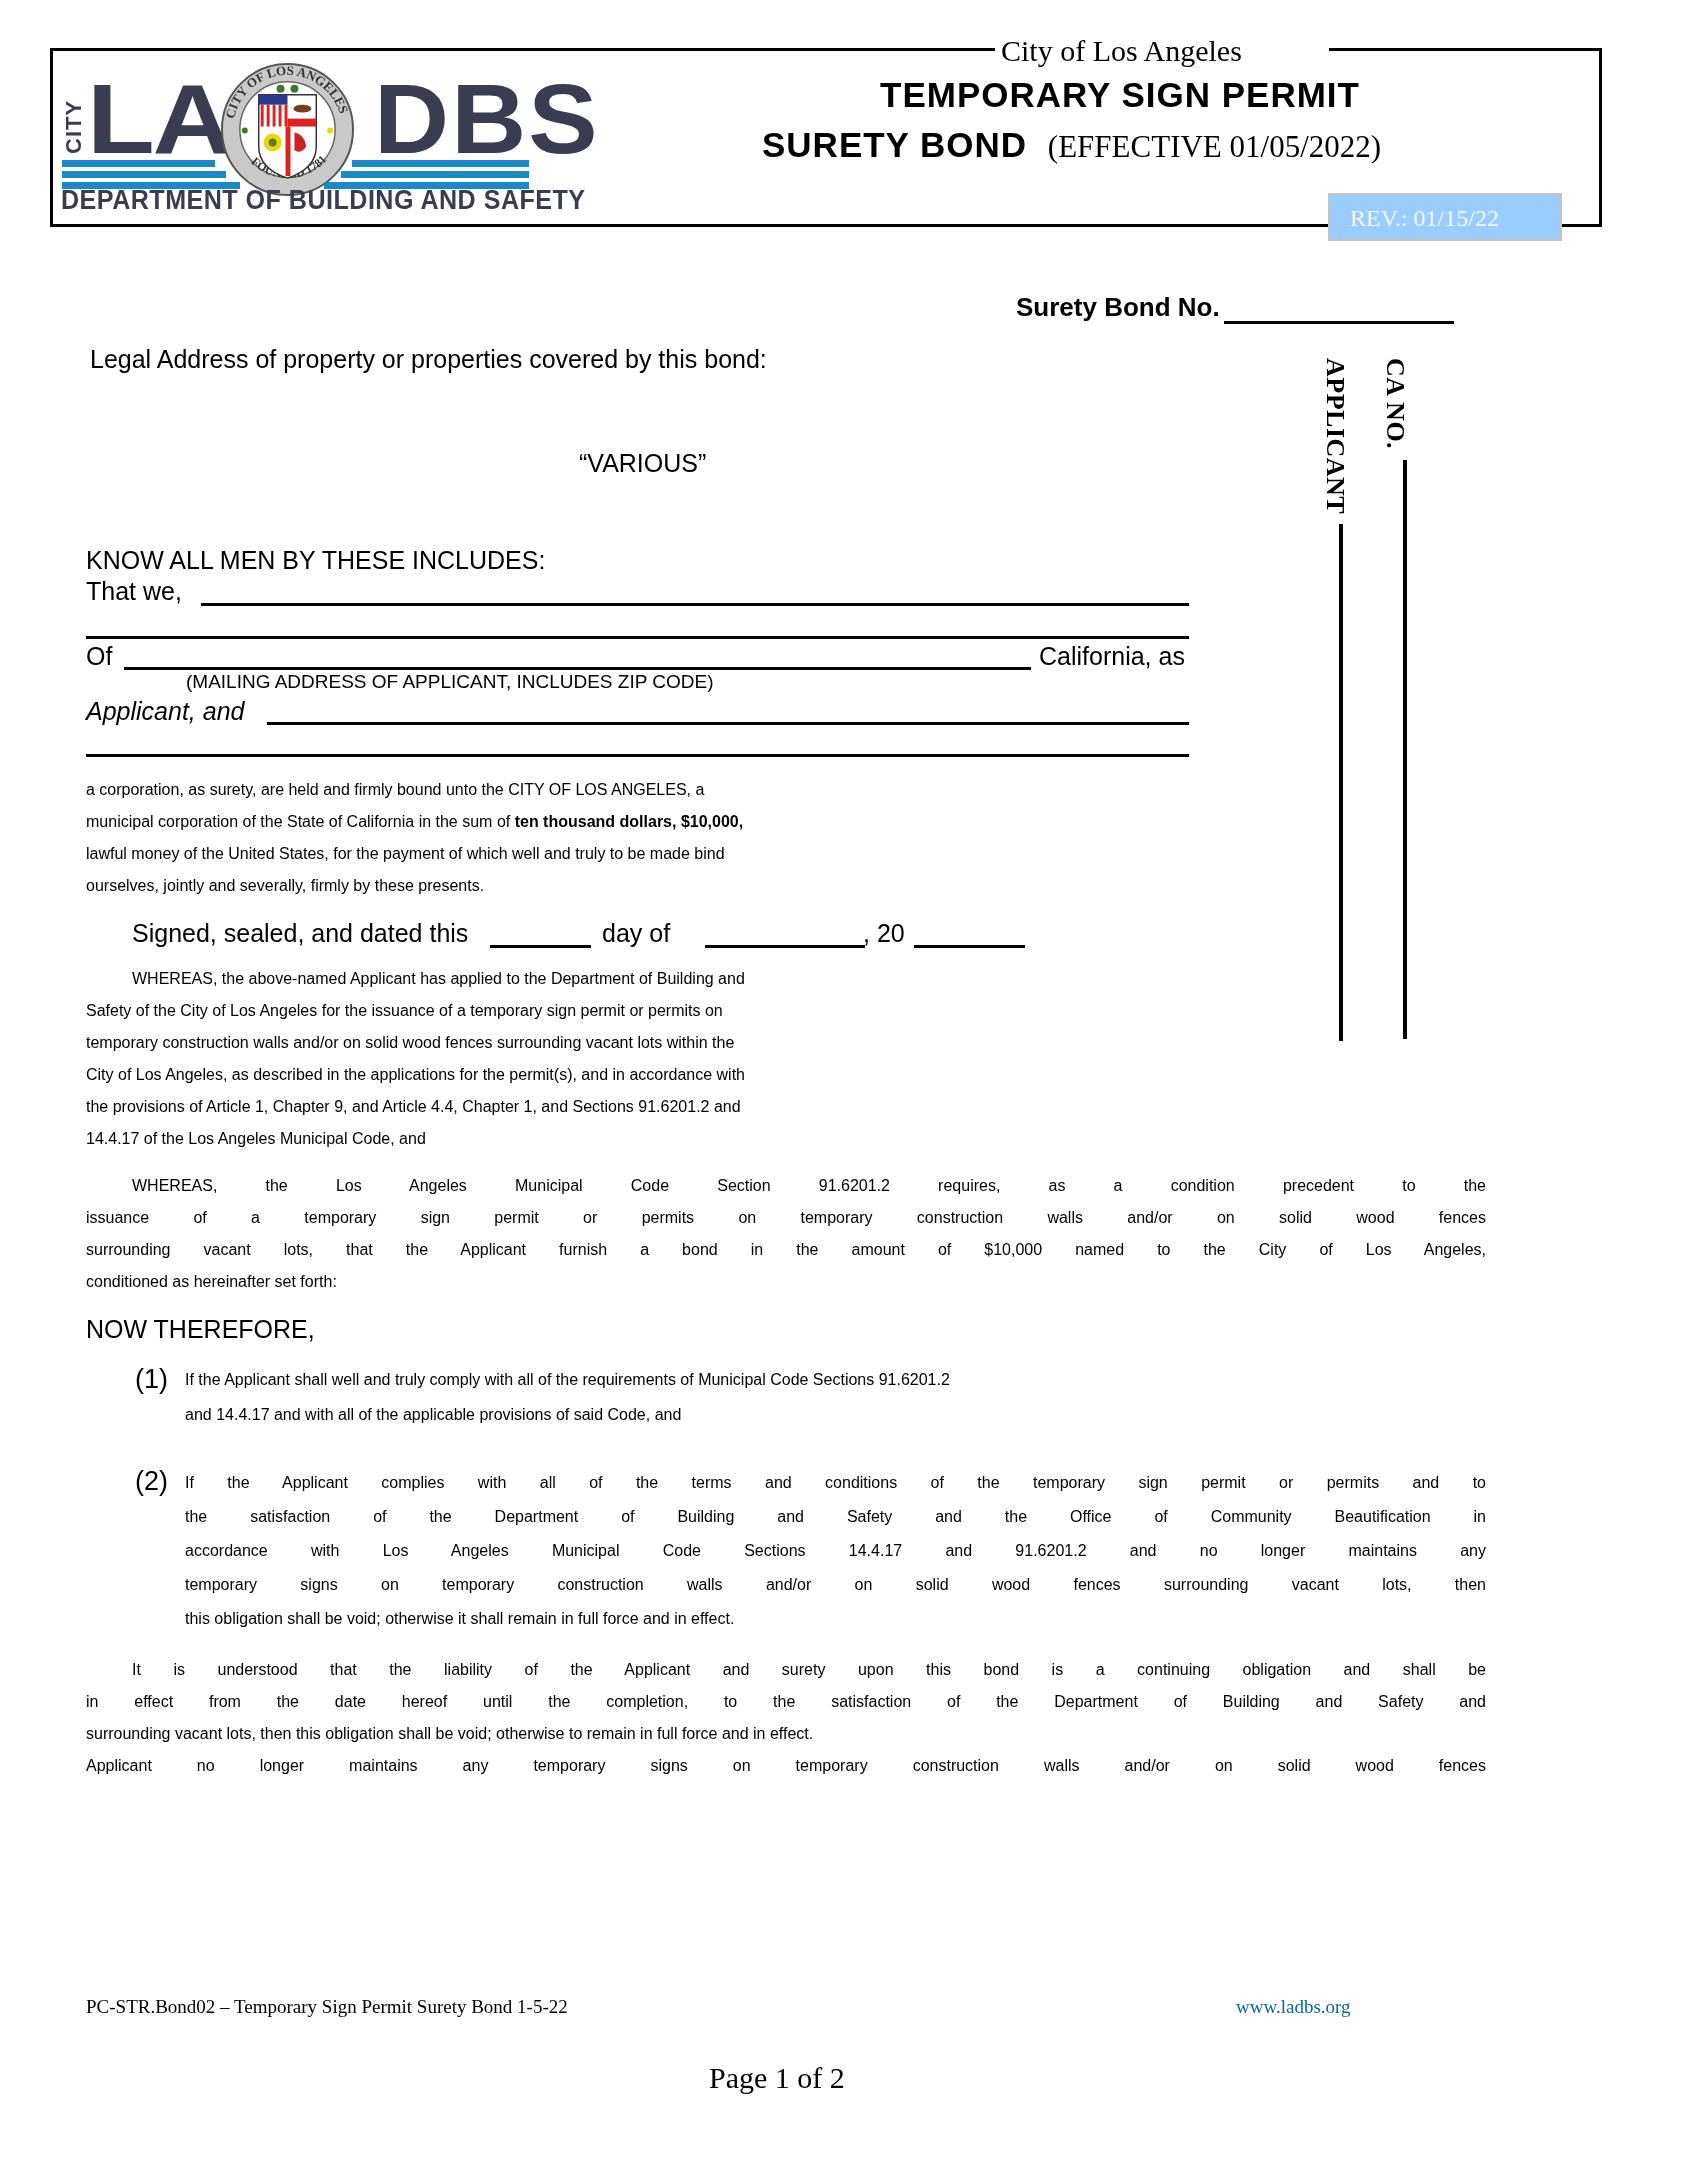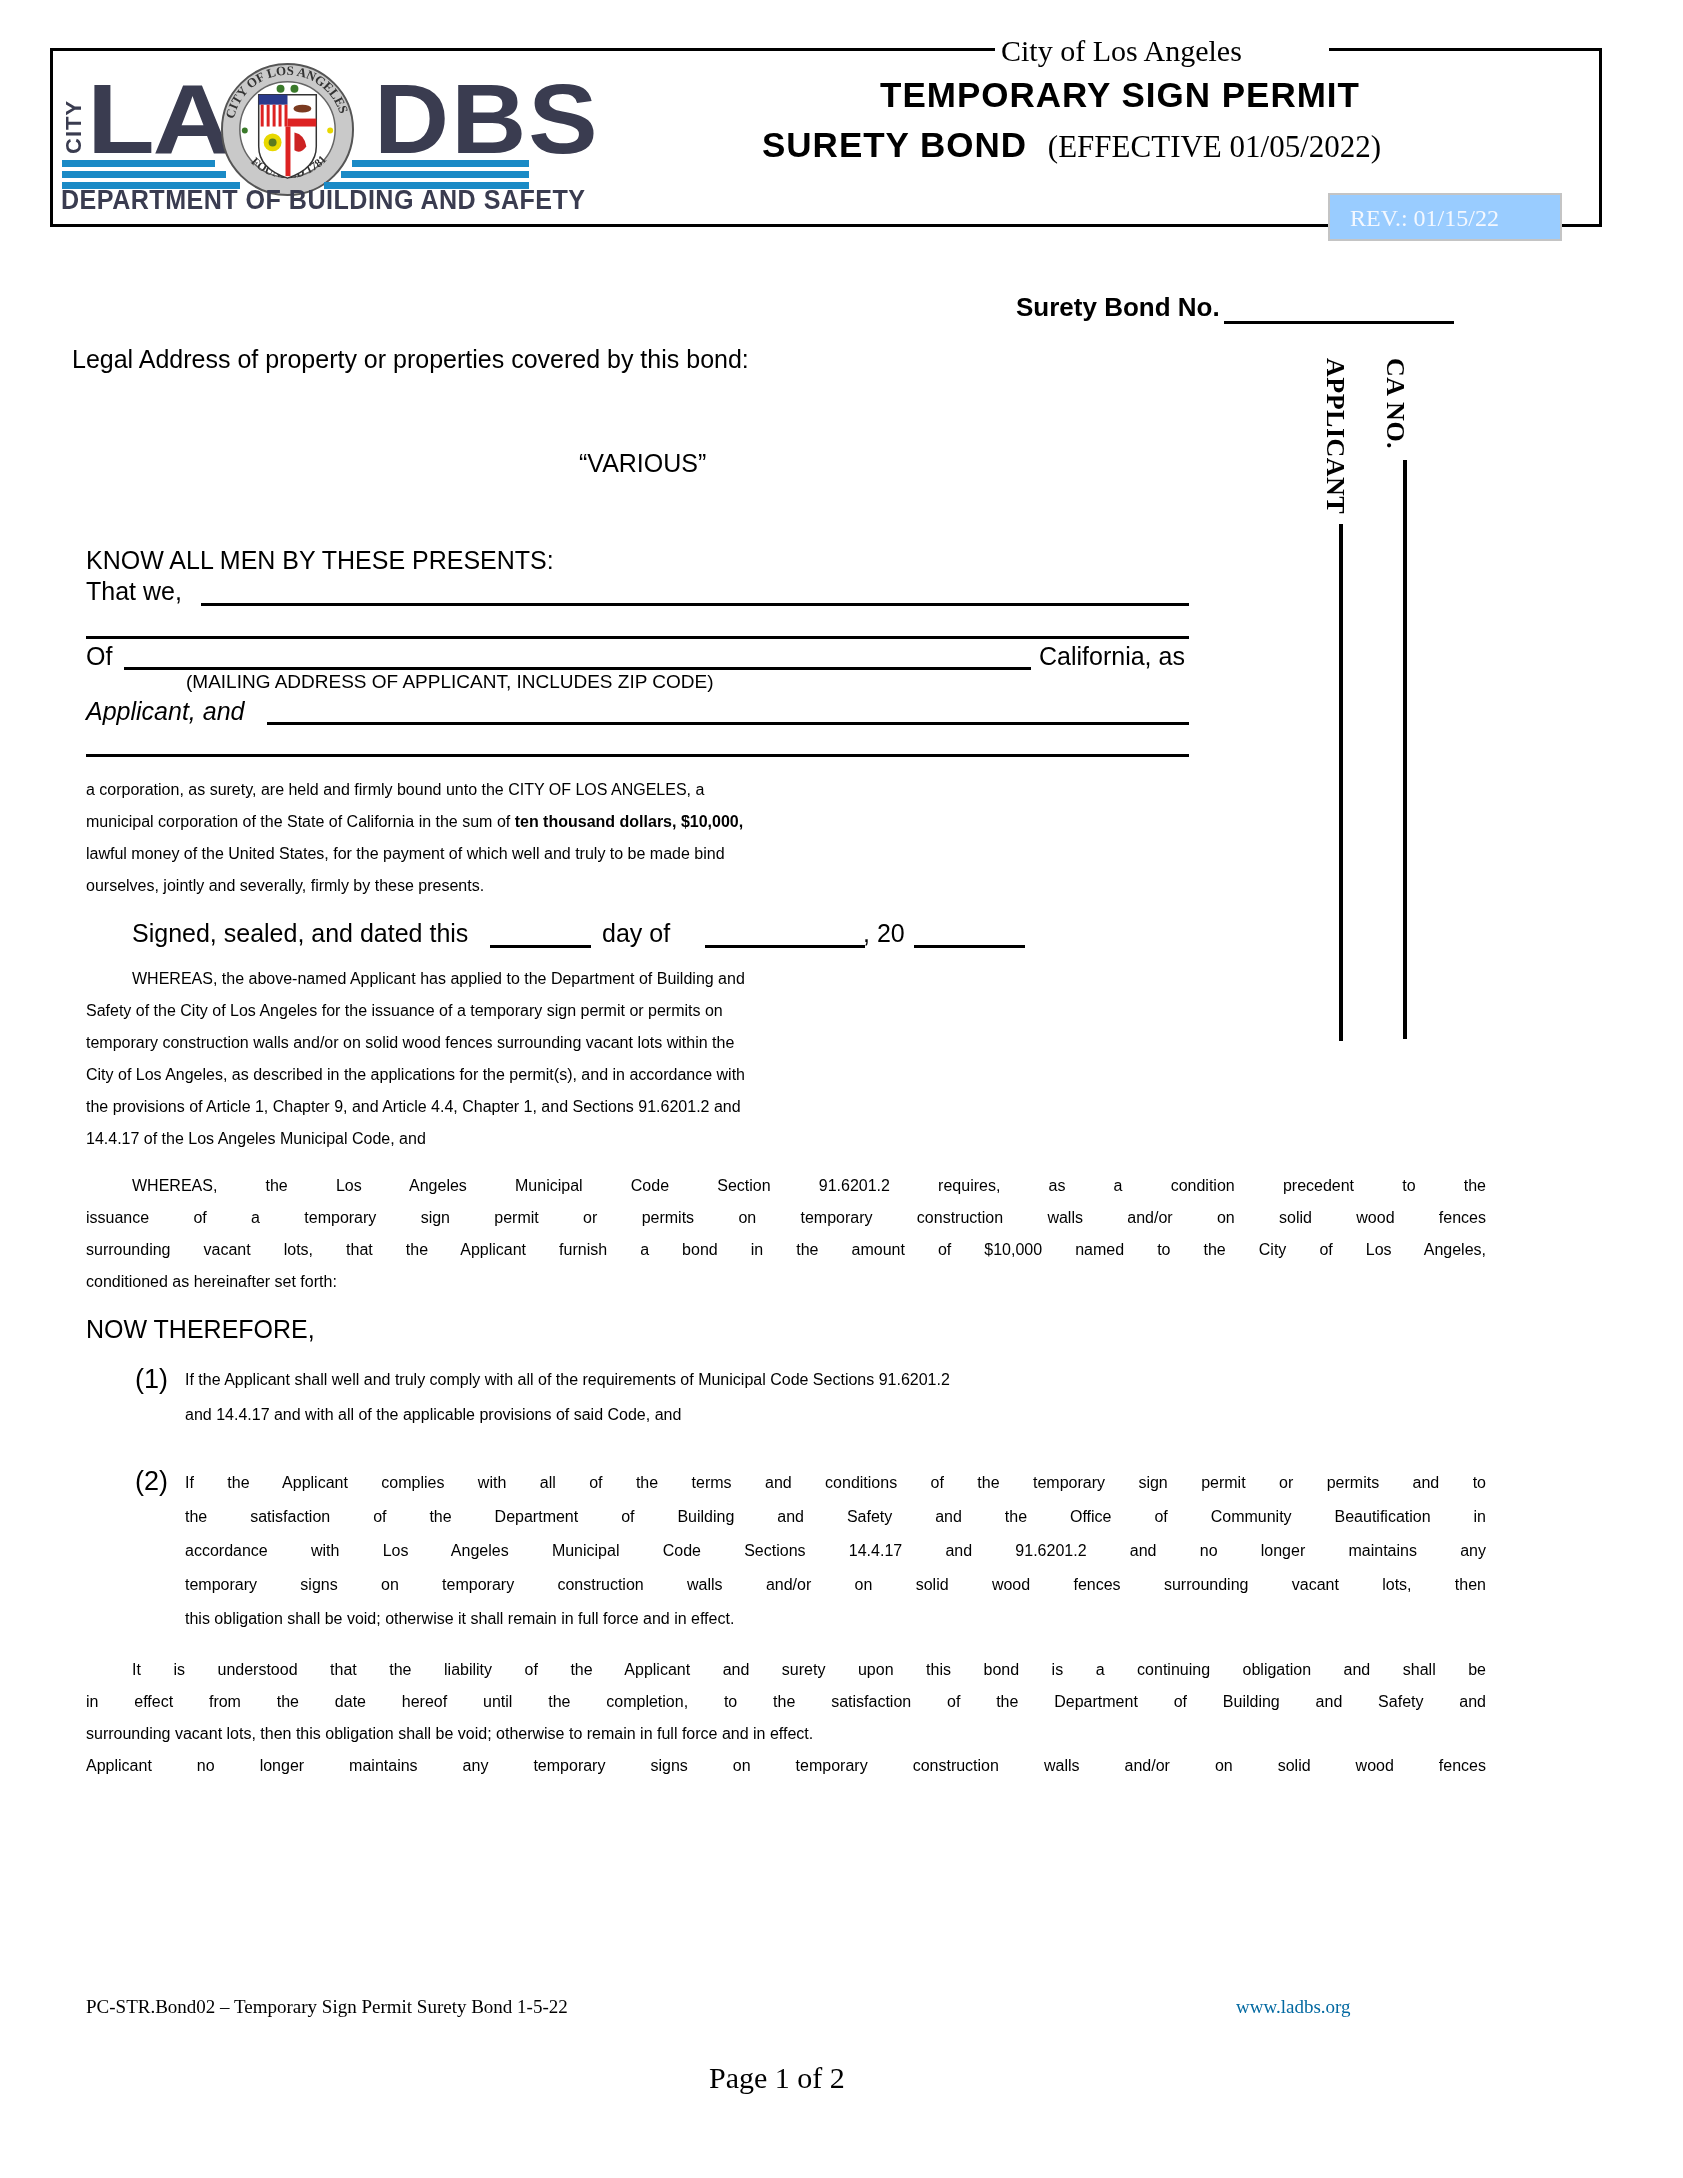--- a/index.html
+++ b/index.html
@@ -104,24 +104,24 @@
 <div class="abs" style="left:1016px; top:292px; white-space:nowrap;">
   <span style="font:700 26px 'Liberation Sans', sans-serif;">Surety Bond No.</span>
 </div>
 <div class="ul" style="left:1224px; top:321px; width:230px;"></div>
 
 <div class="vtext" style="left:1320px; top:358px;">APPLICANT</div>
 <div class="vline" style="left:1339px; top:524px; height:517px;"></div>
 <div class="vtext" style="left:1380px; top:358px;">CA NO.</div>
 <div class="vline" style="left:1403px; top:460px; height:579px;"></div>
 
-<div class="t" style="left:72px; top:343px;">Legal Address of property or properties covered by this bond:</div>
+<div class="t" style="left:90px; top:343px;">Legal Address of property or properties covered by this bond:</div>
 <div class="t" style="left:579px; top:447px;">“VARIOUS”</div>
 
-<div class="t" style="left:86px; top:544px;">KNOW ALL MEN BY THESE PRESENTS:</div>
+<div class="t" style="left:86px; top:544px;">KNOW ALL MEN BY THESE INCLUDES:</div>
 <div class="t" style="left:86px; top:575px;">That we,</div>
 <div class="ul" style="left:201px; top:603px; width:988px;"></div>
 <div class="ul" style="left:86px; top:636px; width:1103px;"></div>
 
 <div class="t" style="left:86px; top:640px;">Of</div>
 <div class="ul" style="left:124px; top:667px; width:907px;"></div>
 <div class="t" style="left:1039px; top:640px;">California, as</div>
 <div class="abs" style="left:186px; top:671px; font-size:19px; white-space:nowrap;">(MAILING ADDRESS OF APPLICANT, INCLUDES ZIP CODE)</div>
 
 <div class="t" style="left:86px; top:695px;font-style:italic;">Applicant, and</div>

